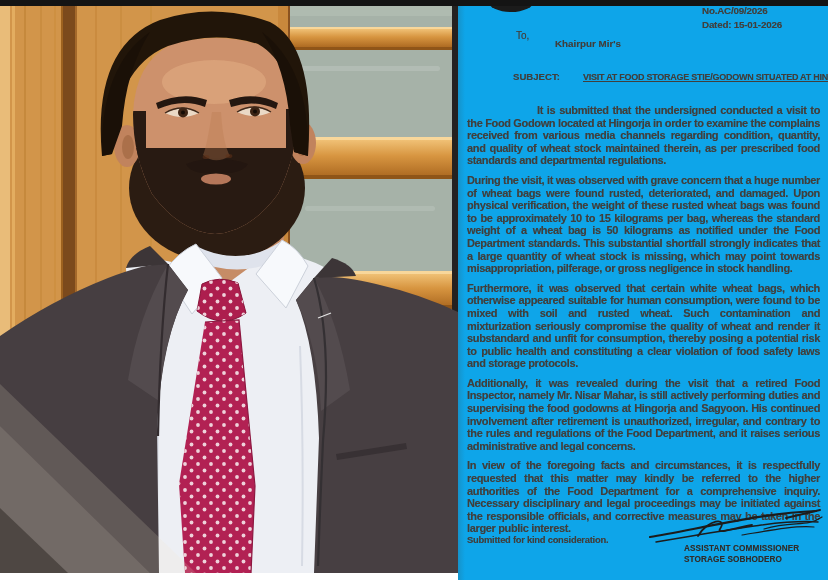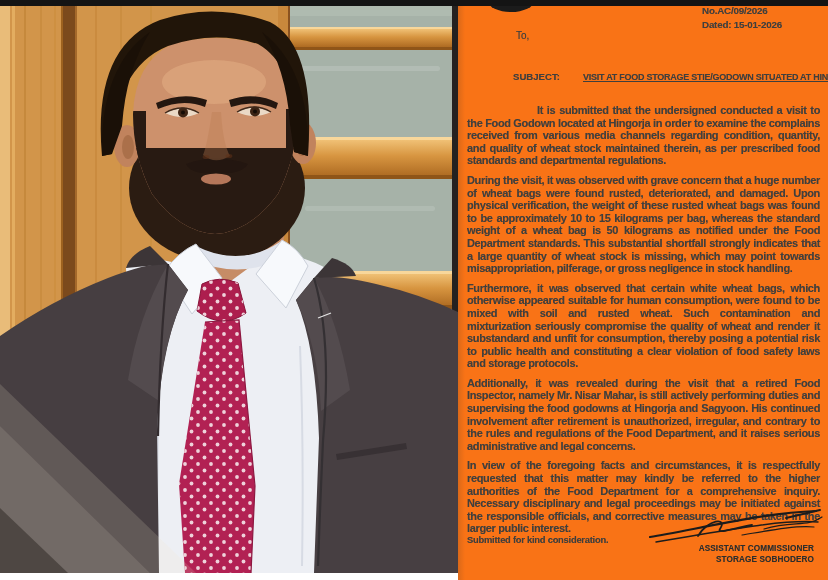--- a/index.html
+++ b/index.html
@@ -9,21 +9,21 @@
     font-family:"Liberation Sans","DejaVu Sans",sans-serif;
   }
   .top-bar { position:absolute; top:0; left:0; width:828px; height:6px; background:#141414; z-index:6; }
   .bottom-strip { position:absolute; left:0; top:573px; width:458px; height:7px; background:#ffffff; z-index:4; }
 
   .photo { position:absolute; top:6px; left:0; width:458px; height:567px; z-index:1; }
   .photo svg { display:block; }
 
   .document {
     position:absolute; top:0; left:458px; width:370px; height:580px;
-    background:#f97316; z-index:2;
+    background:#0ea5e9; z-index:2;
     color:#403f3d;
   }
   .document::before {
     content:""; position:absolute; left:0; top:0; bottom:0; width:7px;
     background:linear-gradient(90deg, rgba(60,50,40,0.16), rgba(60,50,40,0));
     pointer-events:none;
   }
   .doc-text { text-shadow:0 0 0.5px rgba(72,70,66,0.5); }
 
   .logo-blob {
@@ -44,21 +44,21 @@
     font-size:11px; font-weight:700; line-height:12.6px; letter-spacing:-0.35px;
     text-align:justify; color:#403f3d;
   }
   .body-block p { margin:0 0 7px 0; }
   .body-block p.indent { text-indent:70px; }
 
   .closing-line { position:absolute; left:9px; top:534px; font-size:9.4px; font-weight:700; letter-spacing:-0.25px; }
 
   .sig-scrawl { position:absolute; left:188px; top:505px; z-index:3; }
   .sig-text {
-    position:absolute; left:226px; top:544px; width:130px; text-align:right;
+    position:absolute; left:226px; top:544px; width:130px; text-align:left;
     font-size:8.2px; font-weight:700; line-height:10.6px; letter-spacing:0.1px;
     color:#2e2d2b; white-space:nowrap;
   }
 </style>
 </head>
 <body>
 
 <div class="stage">
 
   <div class="top-bar"></div>
@@ -204,20 +204,21 @@
     <div class="logo-blob"></div>
 
     <div class="ref-block">
       <div>No.AC/09/2026</div>
       <div>Dated: 15-01-2026</div>
     </div>
 
     <div class="to-label">To,</div>
 
     <div class="addr-block">
+      <div>Khairpur Mir's</div>
     </div>
 
     <div class="subj-label">SUBJECT:</div>
     <div class="subj-block">
       <span class="subj-line">VISIT AT FOOD STORAGE STIE/GODOWN SITUATED AT HINGORJA</span>
     </div>
 
     <div class="body-block">
       <p class="indent">It is submitted that the undersigned conducted a visit to the Food Godown located at Hingorja in order to examine the complains received from various media channels regarding condition, quantity, and quality of wheat stock maintained therein, as per prescribed food standards and departmental regulations.</p>
       <p>During the visit, it was observed with grave concern that a huge number of wheat bags were found rusted, deteriorated, and damaged. Upon physical verification, the weight of these rusted wheat bags was found to be approximately 10 to 15 kilograms per bag, whereas the standard weight of a wheat bag is 50 kilograms as notified under the Food Department standards. This substantial shortfall strongly indicates that a large quantity of wheat stock is missing, which may point towards misappropriation, pilferage, or gross negligence in stock handling.</p>

